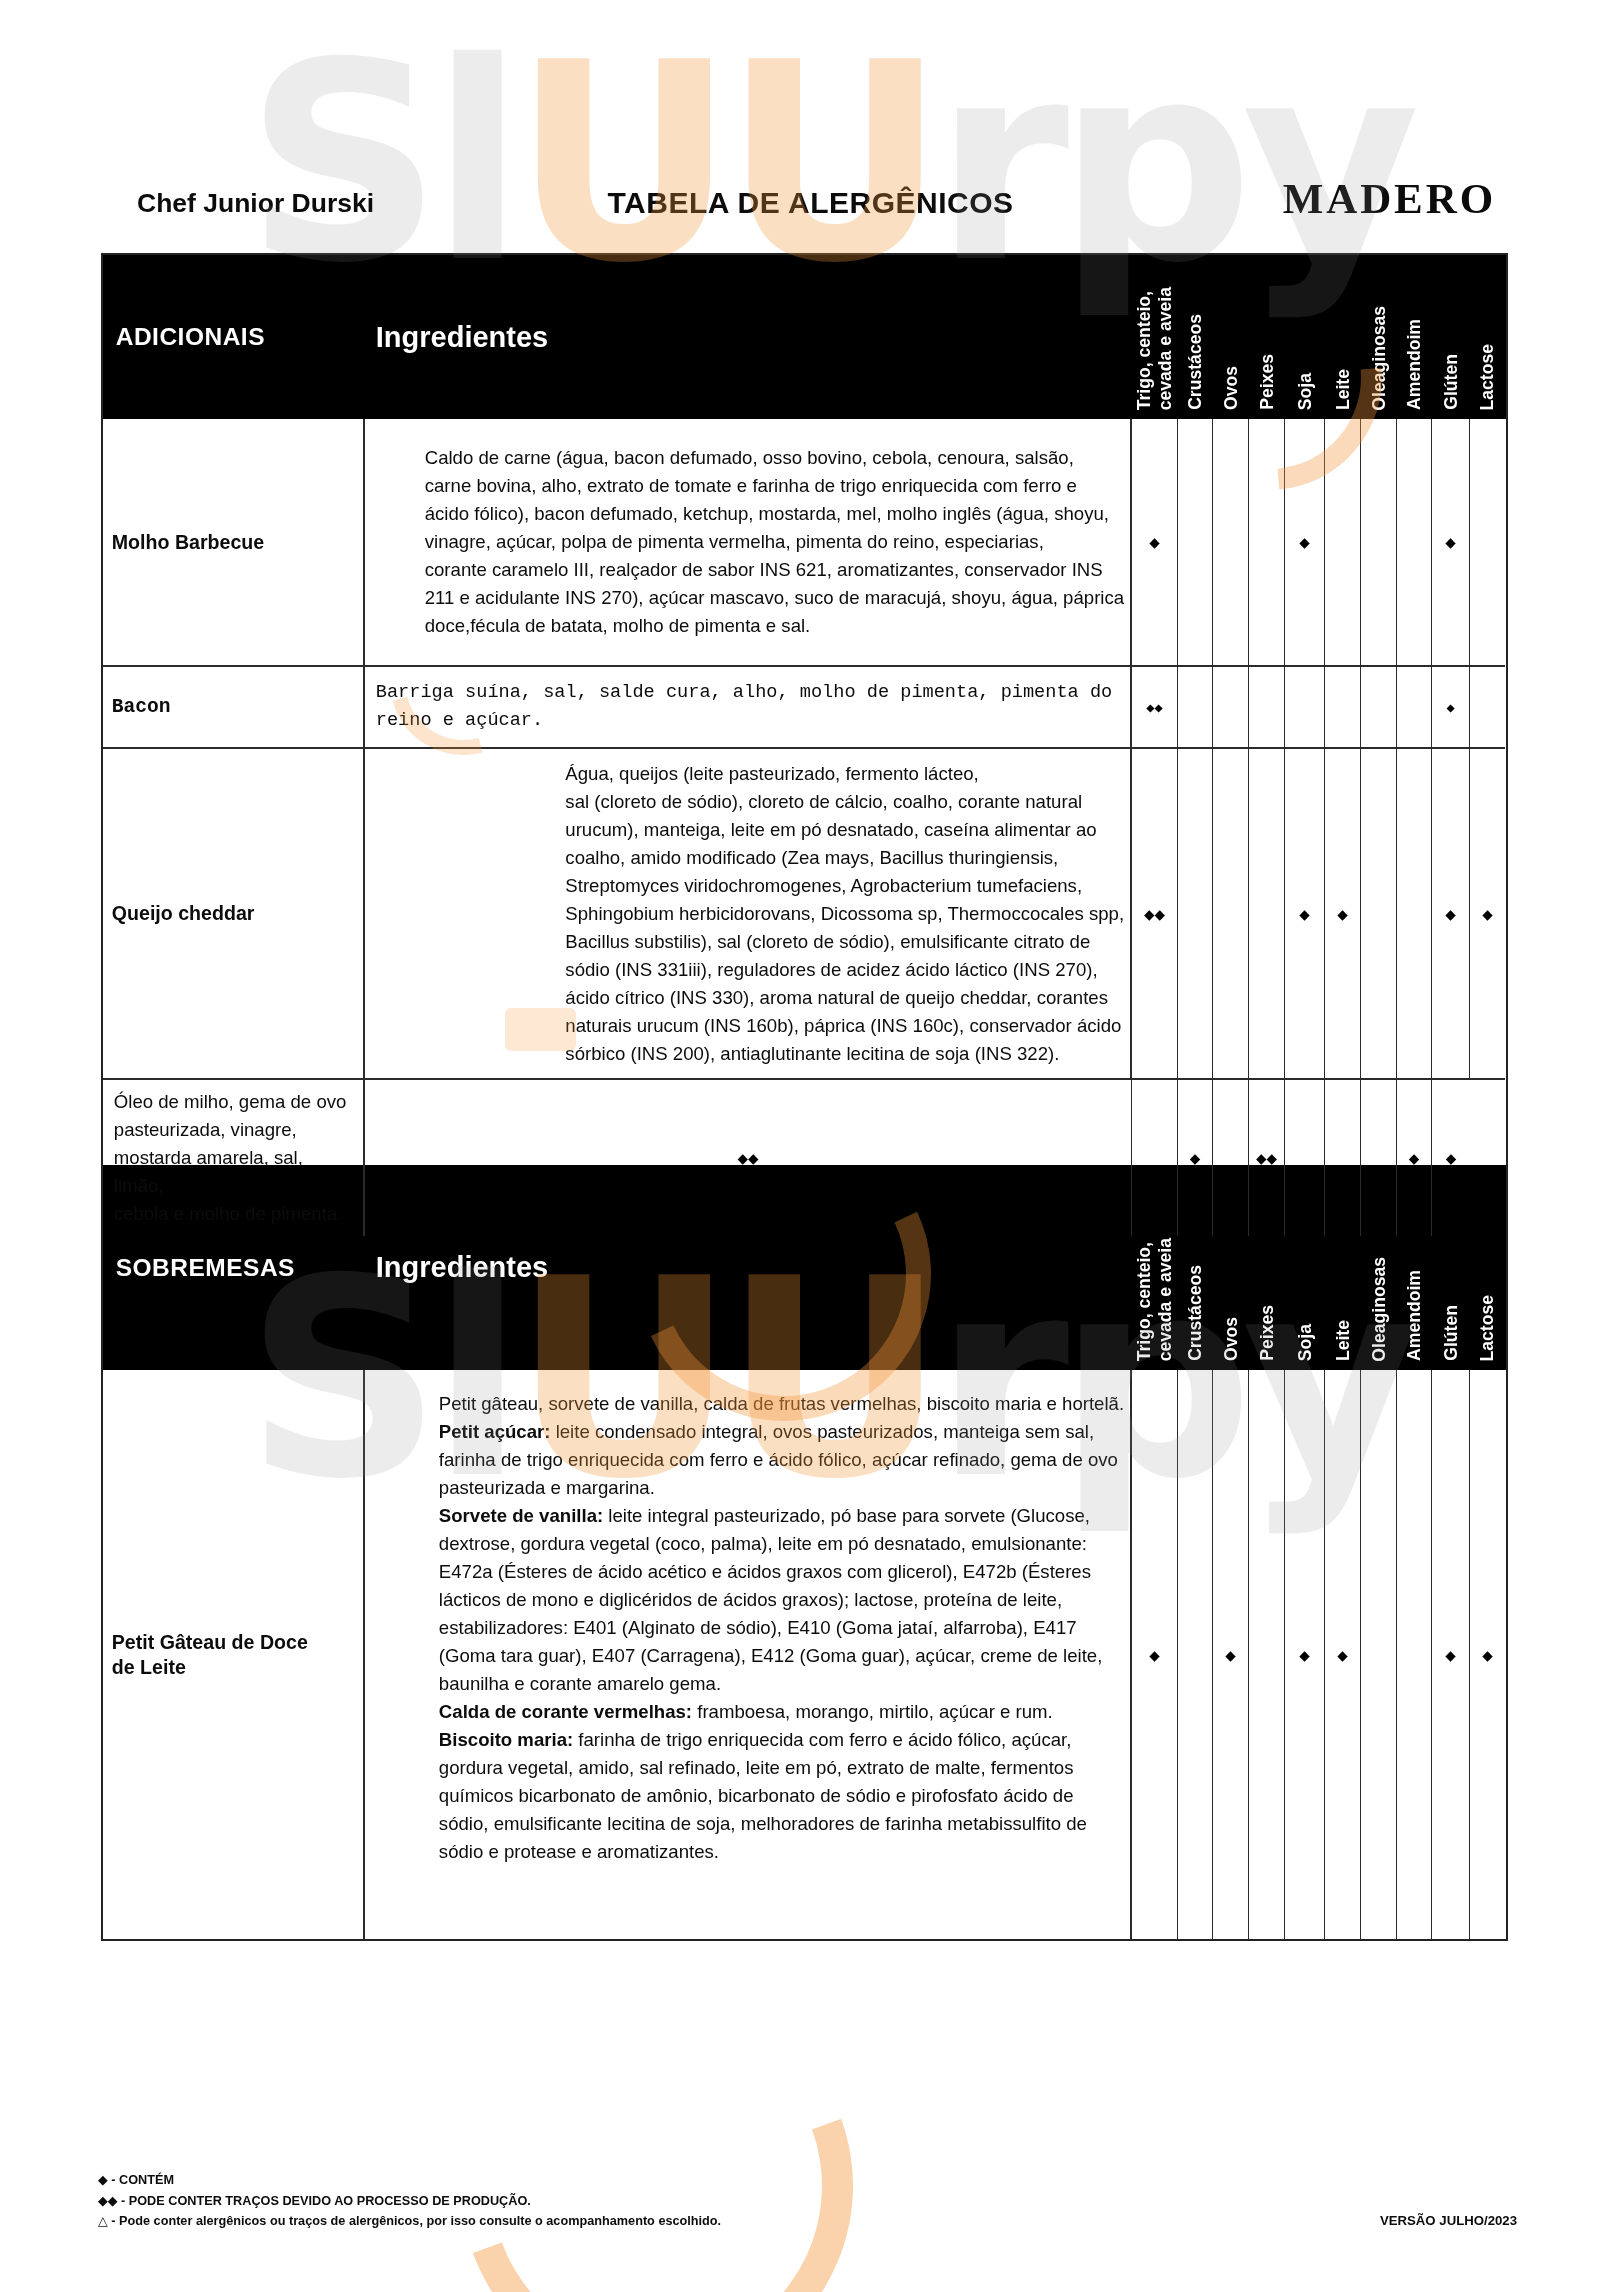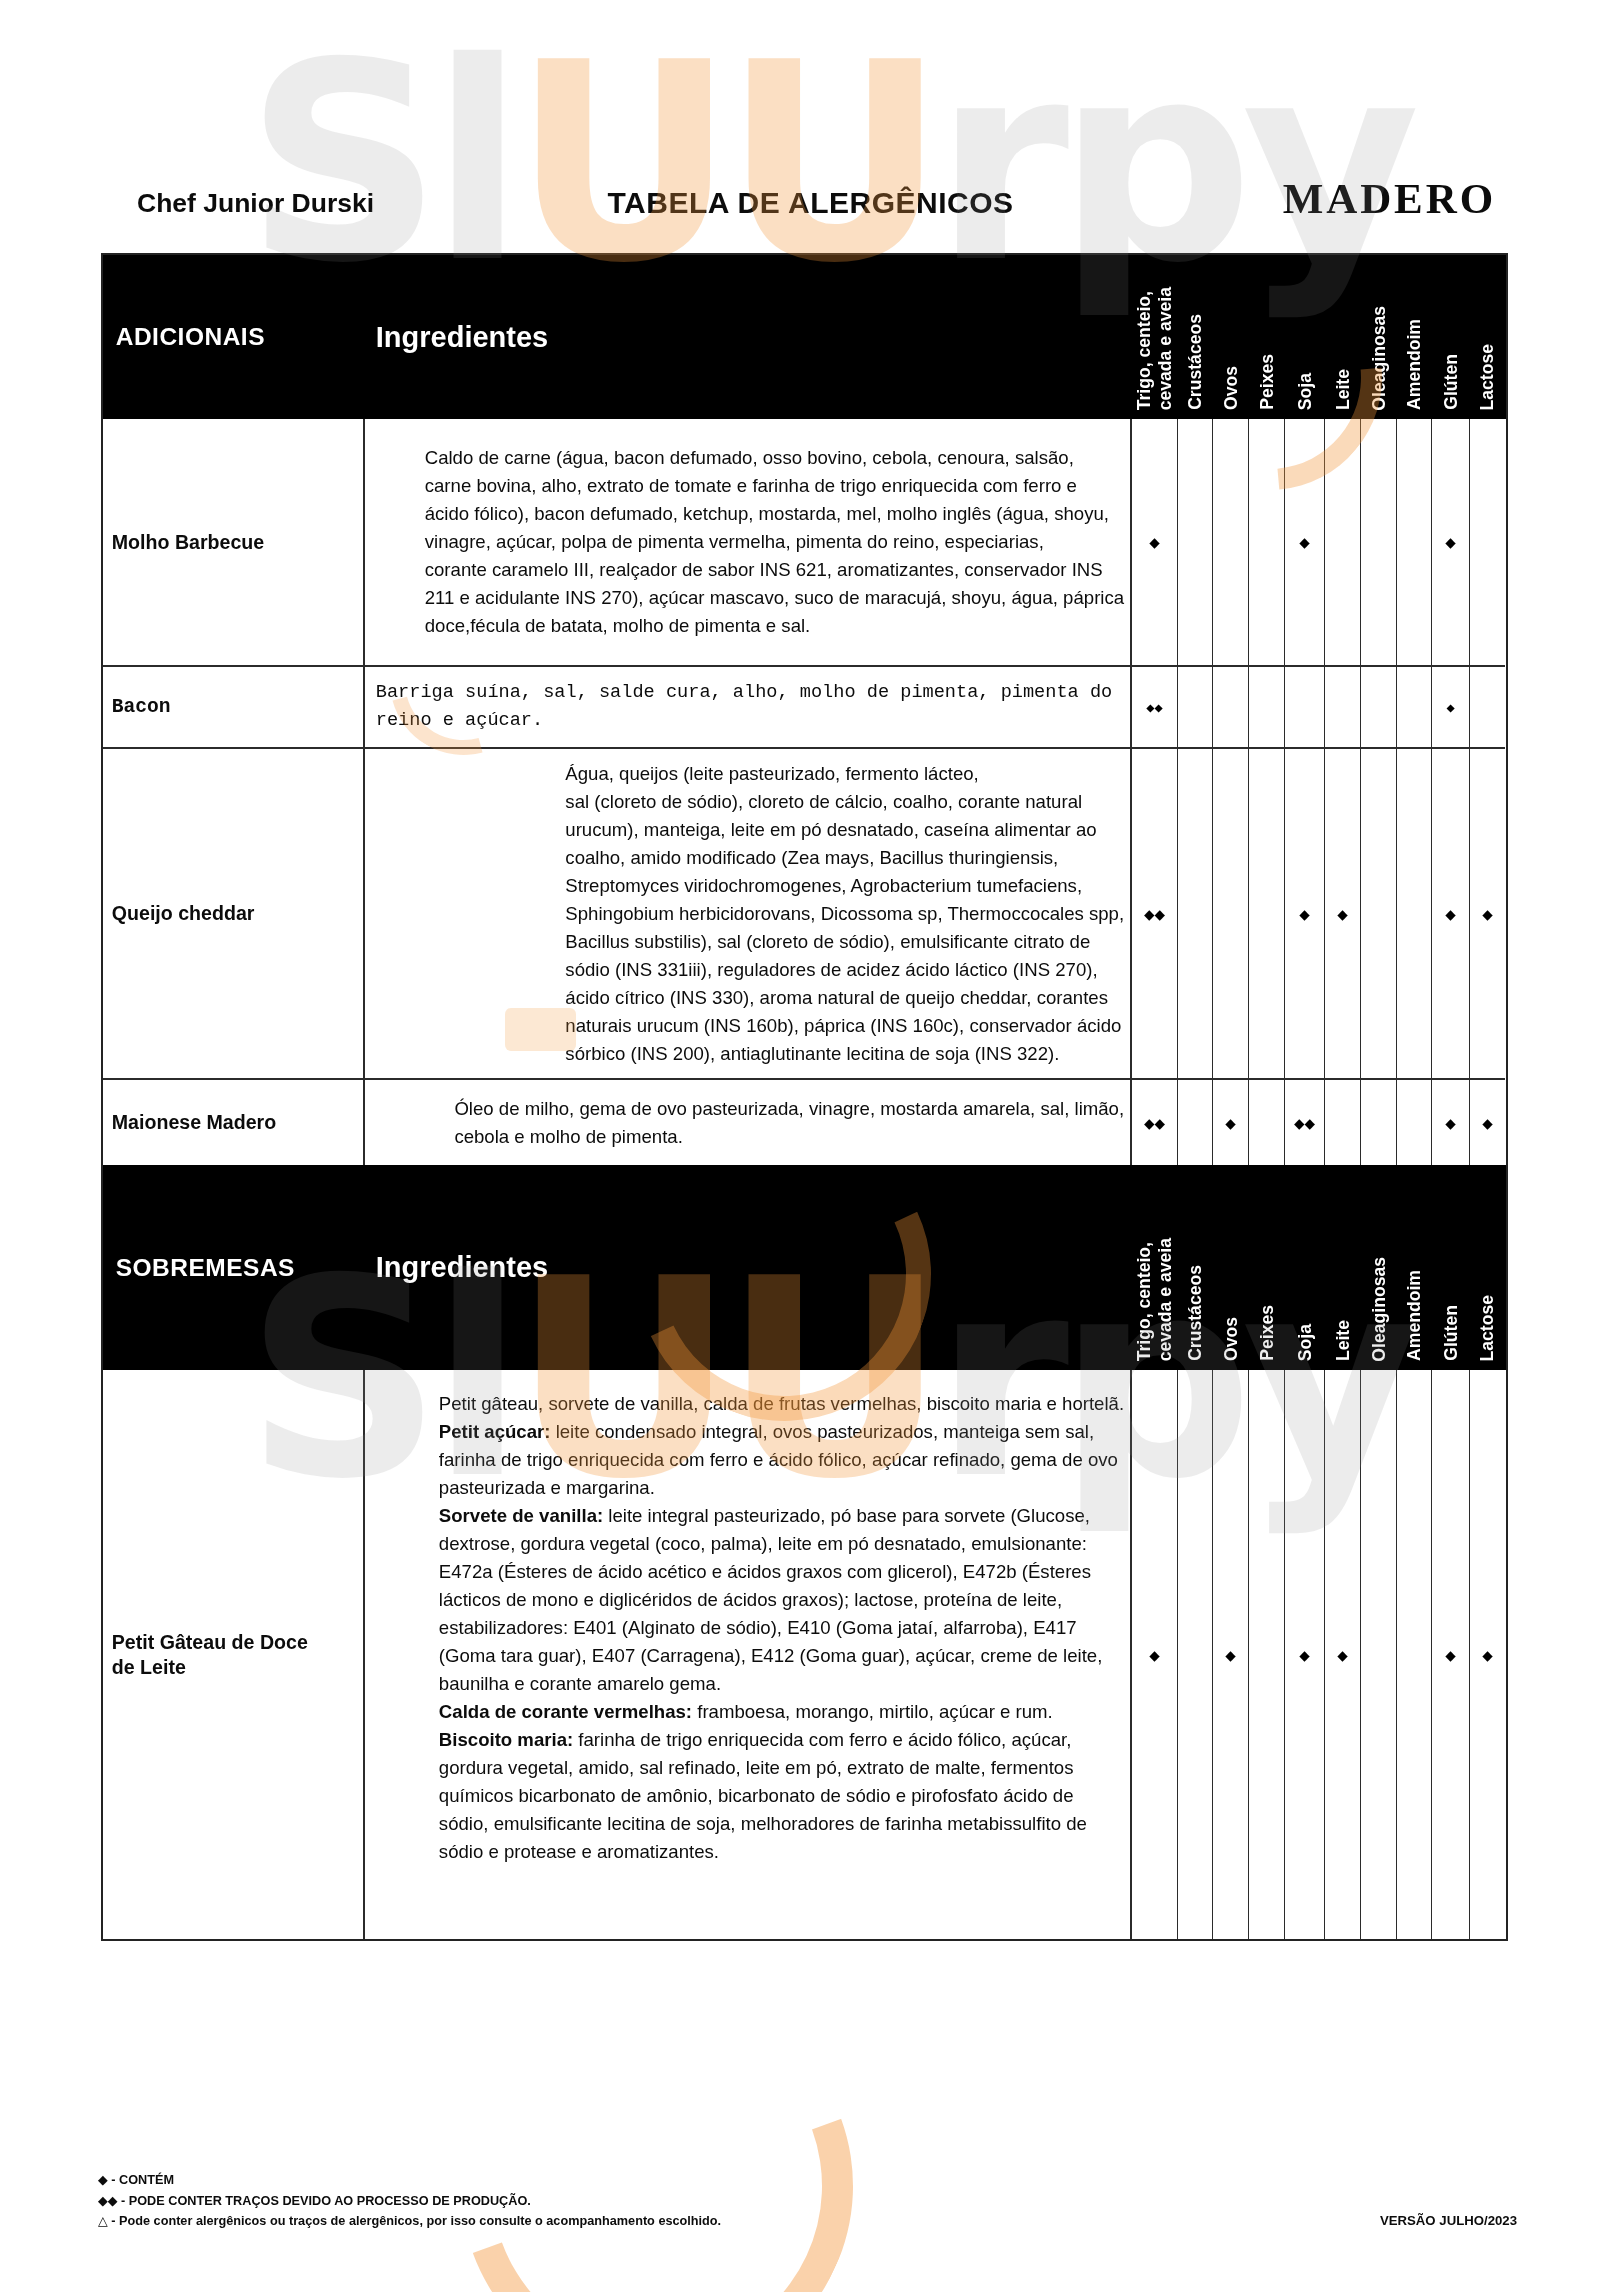--- a/index.html
+++ b/index.html
@@ -163,21 +163,20 @@
       <div class="mark"></div>
       <div class="mark">◆</div>
       <div class="mark">◆</div>
       <div class="mark"></div>
       <div class="mark"></div>
       <div class="mark">◆</div>
       <div class="mark">◆</div>
     </div>
 
     <div class="grid row last" style="height:85px;">
-      <div class="name">Maionese Madero</div>
       <div class="ing">
           <div class="txt">Óleo de milho, gema de ovo pasteurizada, vinagre, mostarda amarela, sal, limão,
 cebola e molho de pimenta.</div>
         </div>
       <div class="mark">◆◆</div>
       <div class="mark"></div>
       <div class="mark">◆</div>
       <div class="mark"></div>
       <div class="mark">◆◆</div>
       <div class="mark"></div>

